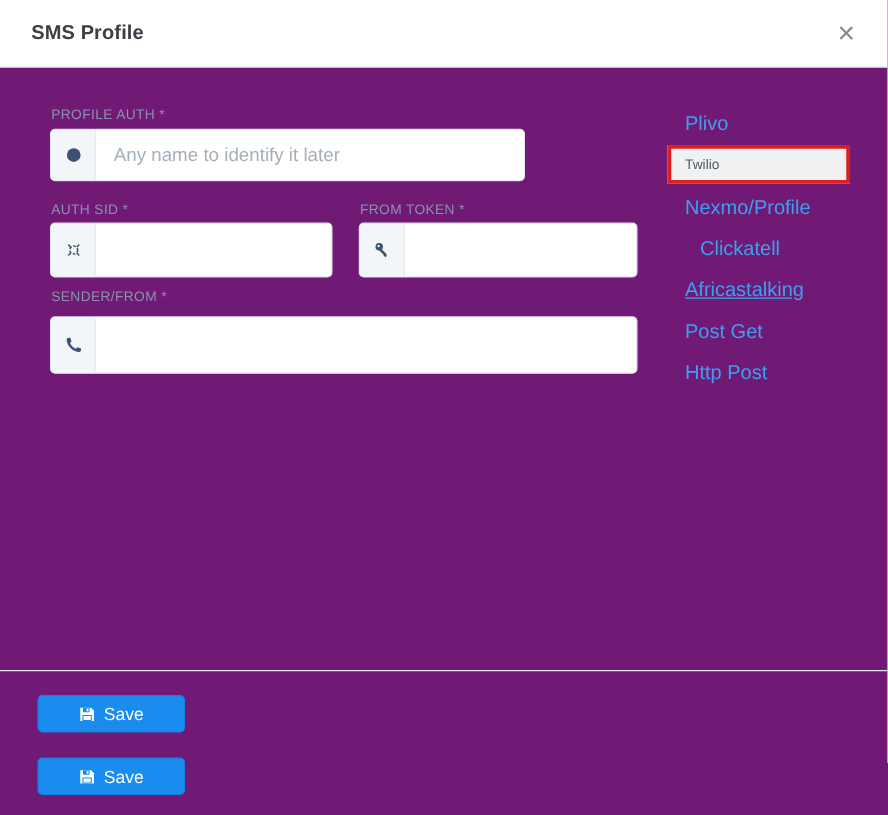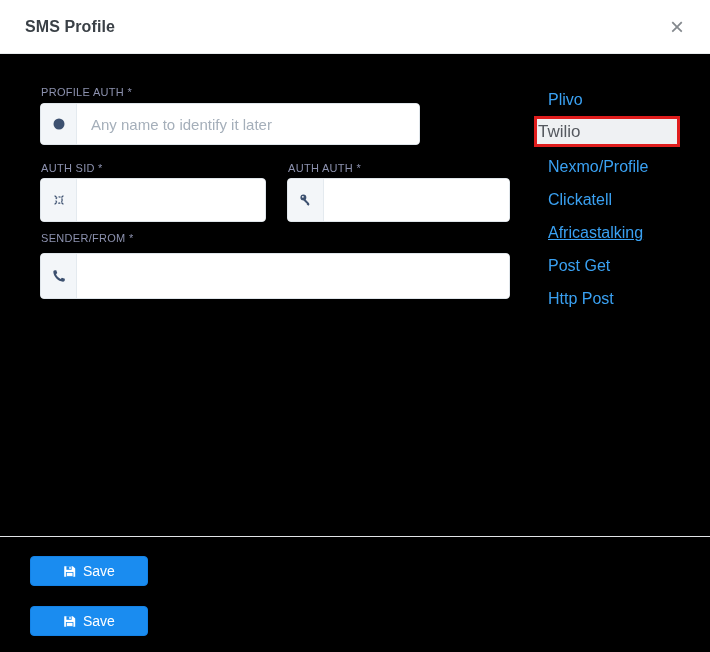--- a/index.html
+++ b/index.html
@@ -1,19 +1,19 @@
 <!DOCTYPE html>
 <html><head>
 <meta charset="utf-8">
 <style>
   * { box-sizing: border-box; margin: 0; padding: 0; }
   html, body { width: 710px; height: 652px; background: #ffffff; }
   body { font-family: "Liberation Sans", "DejaVu Sans", sans-serif; position: relative; overflow: hidden; }
 
-  .modal { position: absolute; inset: 0; background: #000000; }
+  .modal { position: absolute; inset: 0; background: #701a75; }
 
   
   .modal-header { position: absolute; top: 0; left: 0; right: 0; height: 54px;
     border-bottom: 1px solid #e8ebed; background: #fff; }
   .modal-title { position: absolute; left: 25px; top: 0; line-height: 53px;
     font-size: 16px; font-weight: 700; color: #3a4046; letter-spacing: 0.1px; }
   .close-btn { position: absolute; right: 20px; top: 14px; width: 26px; height: 26px;
     border: none; background: transparent; color: #84898e; font-size: 24px; line-height: 26px;
     text-align: center; cursor: pointer; font-weight: 400; padding: 0; }
 
@@ -36,28 +36,28 @@
     display: flex; align-items: center; justify-content: center; color: #3d5170; }
   .igroup input { flex: 1; border: none; outline: none; padding: 0 14px; font-size: 15px;
     color: #495057; font-family: "Liberation Sans", "DejaVu Sans", sans-serif; background: #fff; min-width: 0; }
   .igroup input::placeholder { color: #a5afba; opacity: 1; }
 
   
   .provider-link { position: absolute; left: 548px; font-size: 16px; color: #3aa1f2;
     text-decoration: none; cursor: pointer; line-height: 16px; }
   .pv-0 { top: 92px; }
   .pv-2 { top: 159px; }
-  .pv-3 { top: 192px; }
+  .pv-3 { top: 192px; margin-left: 12px; }
   .pv-4 { top: 225px; text-decoration: underline; }
   .pv-5 { top: 258px; }
   .pv-6 { top: 291px; }
   .provider-selected { position: absolute; left: 534px; top: 116px; width: 146px; height: 31px;
     background: #eff1f3; border: 3px solid #e01d1d; display: flex; align-items: center;
     cursor: pointer; }
-  .provider-selected .sel-label { padding-left: 1px; font-size: 17px; color: #55595f; }
+  .provider-selected .sel-label { padding-left: 11px; font-size: 11px; color: #55595f; }
 
   
   .footer-divider { position: absolute; left: 0; right: 0; top: 536px; height: 0;
     border-top: 1px solid #e1e4e7; }
   .save-btn { position: absolute; left: 30px; height: 30px; padding: 0 32px;
     background: #1a8cf0; border: 1px solid #1482e6; border-radius: 4px; color: #fff;
     font-size: 14px; font-family: "Liberation Sans", "DejaVu Sans", sans-serif;
     display: inline-flex; align-items: center; gap: 7px; cursor: pointer; }
   .save-btn-1 { top: 556px; }
   .save-btn-2 { top: 606px; }
@@ -92,21 +92,21 @@
         <circle cx="8" cy="8" r="3.6" stroke-dasharray="2.4 1.6"></circle>
         <line x1="3" y1="3" x2="5.2" y2="5.2"></line>
         <line x1="13" y1="3" x2="10.8" y2="5.2"></line>
         <line x1="3" y1="13" x2="5.2" y2="10.8"></line>
         <line x1="13" y1="13" x2="10.8" y2="10.8"></line>
       </svg>
     </span>
     <input type="text" placeholder="" style="">
   </div>
 
-  <div class="fld-label lbl-token">AUTH AUTH *</div>
+  <div class="fld-label lbl-token">FROM TOKEN *</div>
   <div class="igroup ig-token">
     <span class="ig-addon">
       <svg width="14" height="14" viewBox="0 0 16 16">
         <g fill="#3d5170">
           <circle cx="5" cy="5" r="3.4"></circle>
           <circle cx="4.4" cy="4.4" r="1.1" fill="#f3f6f9"></circle>
           <rect x="6.2" y="6.2" width="8.2" height="2.4" rx="0.6" transform="rotate(45 6.2 6.2)"></rect>
           <rect x="10.2" y="11.4" width="2.6" height="2.0" transform="rotate(45 10.2 11.4)"></rect>
         </g>
       </svg>

